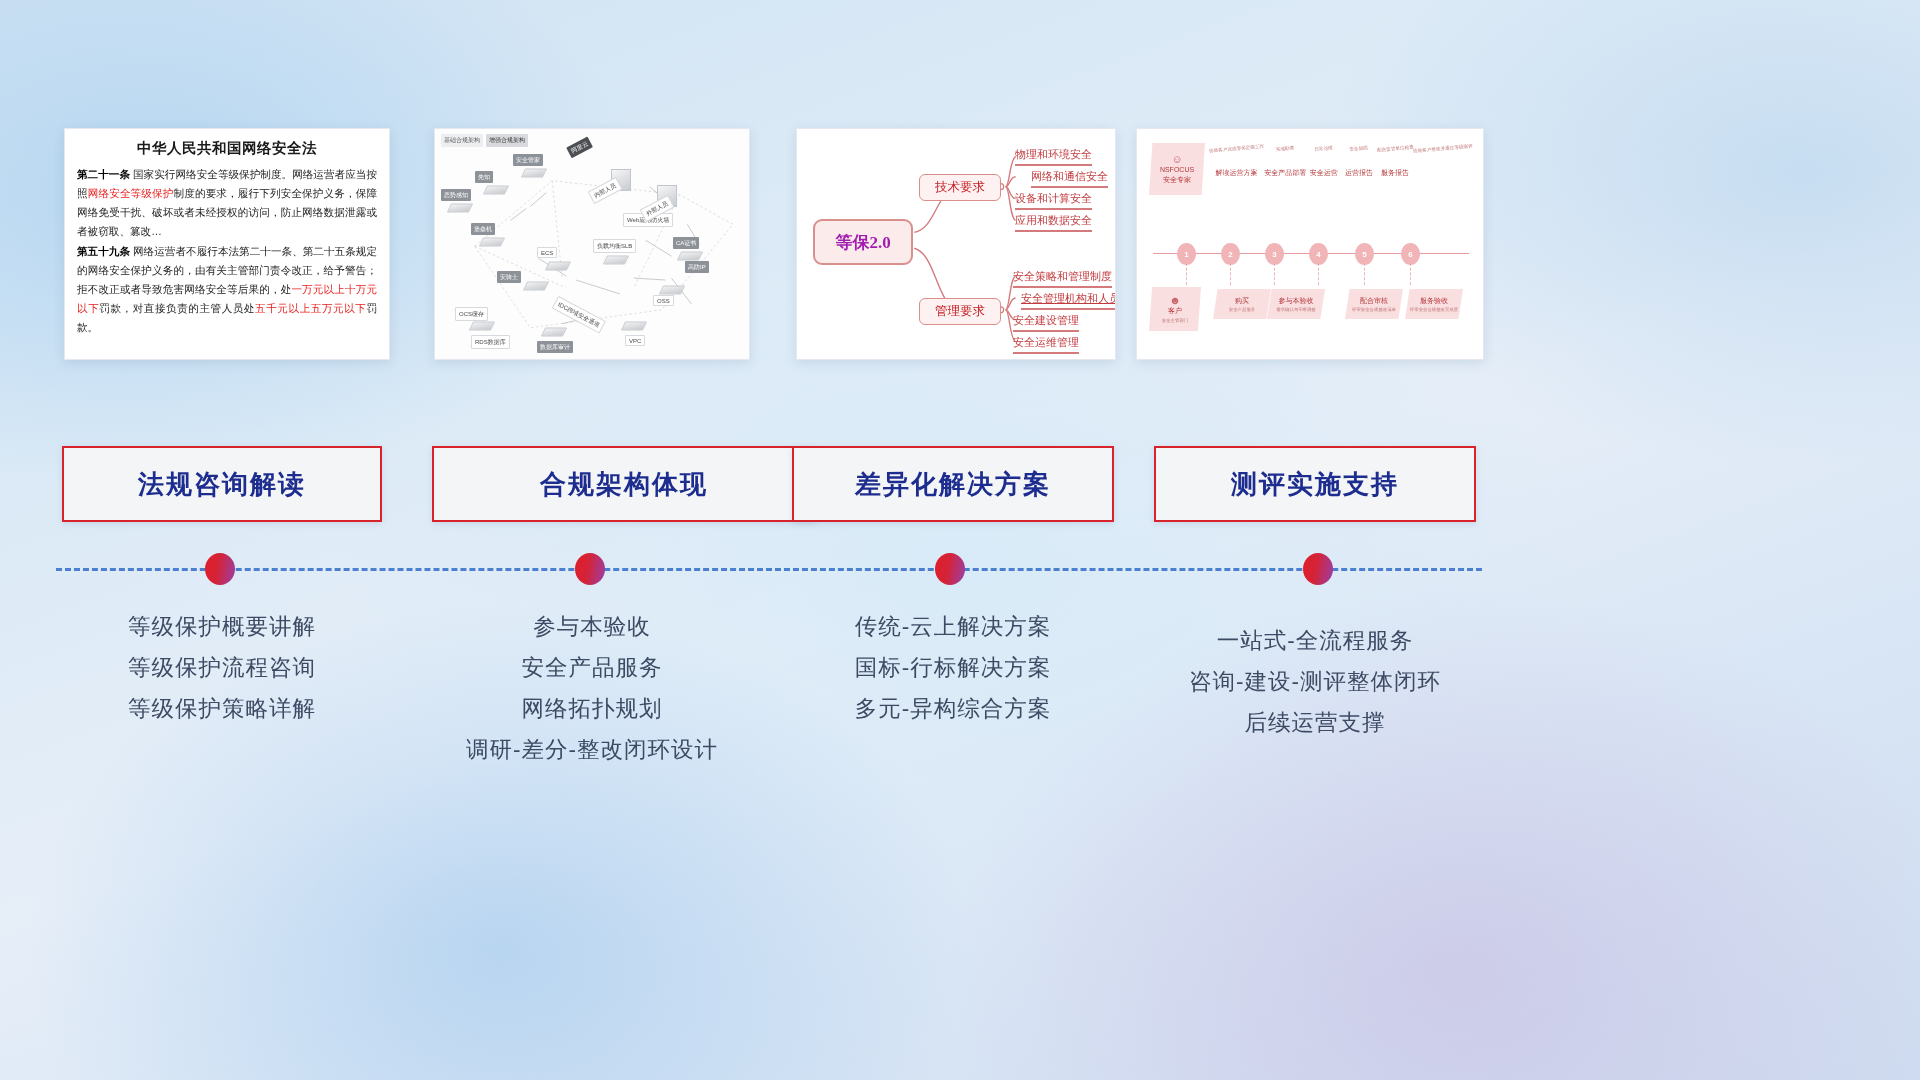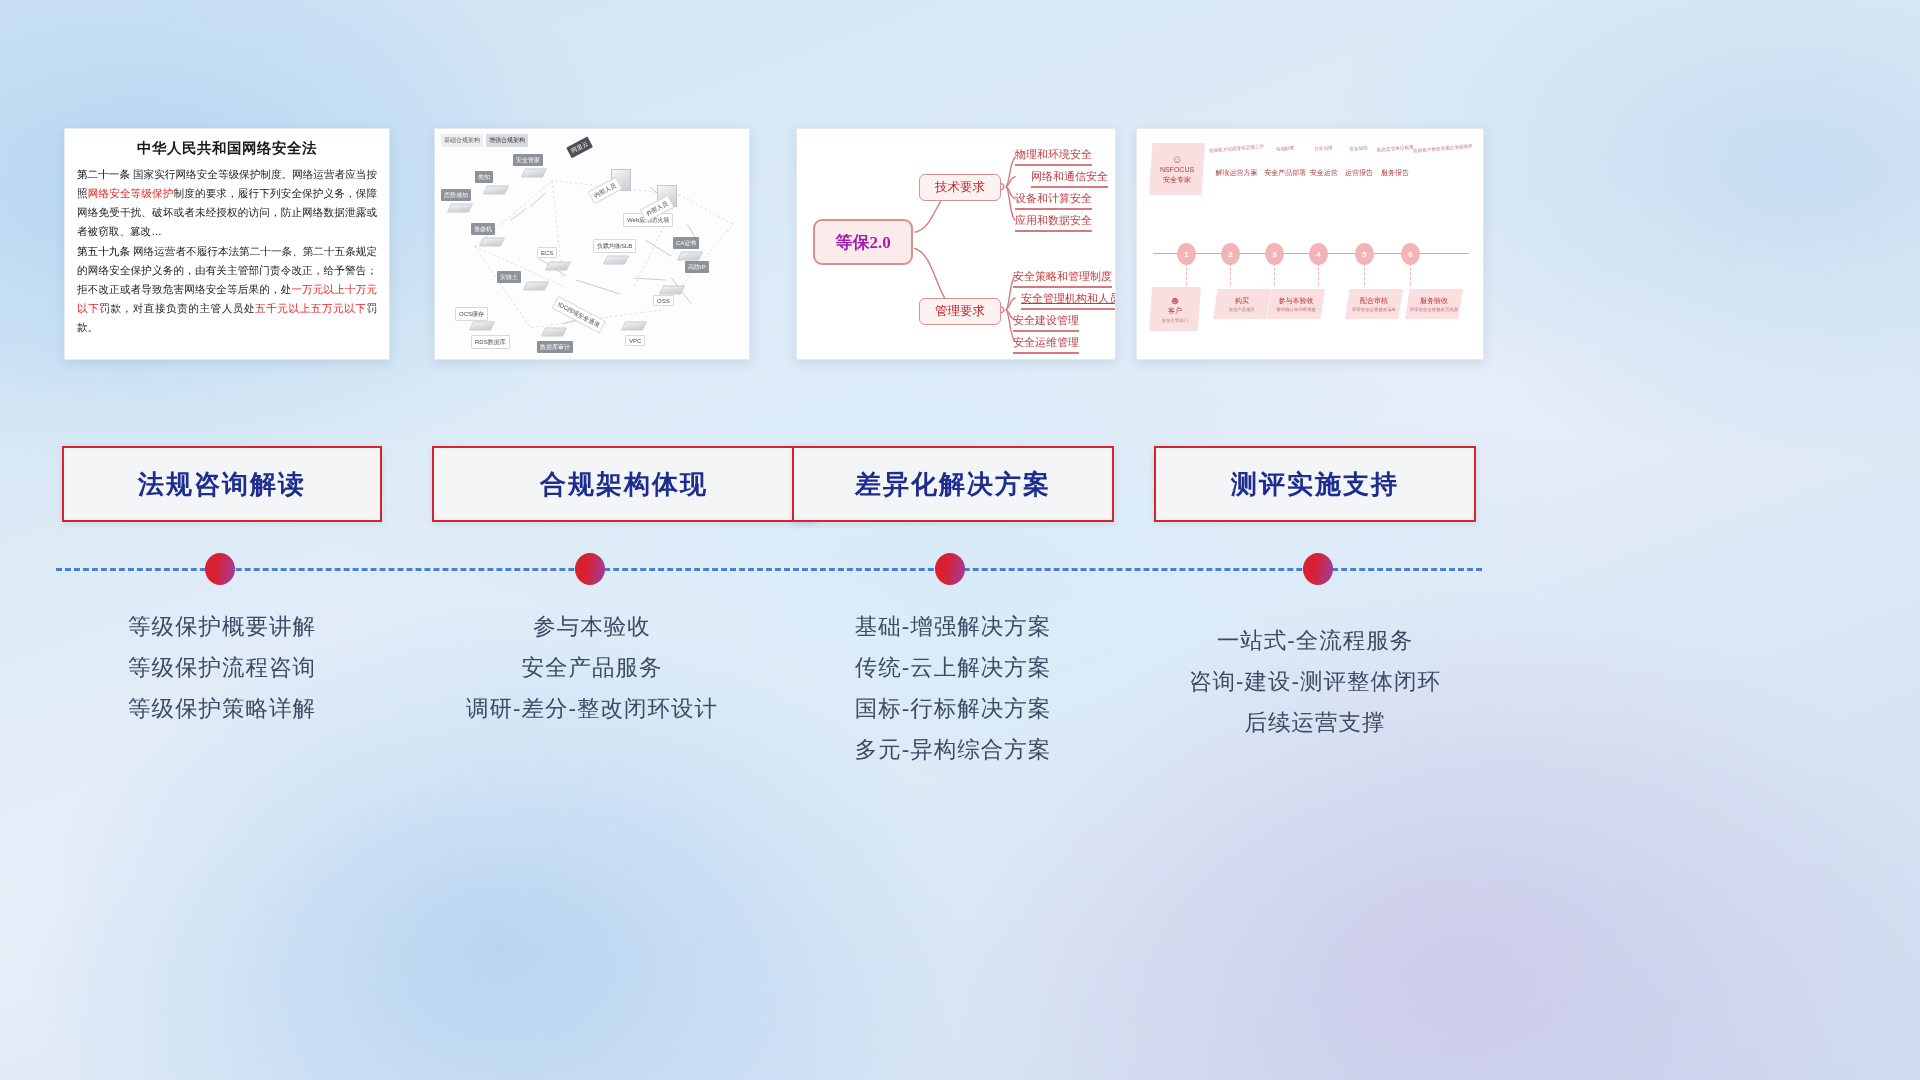--- a/index.html
+++ b/index.html
@@ -46,21 +46,21 @@
     letter-spacing: 0.5px;
     margin-bottom: 7px;
   }
   .law-p {
     font-size: 10.6px;
     line-height: 1.78;
     color: #222;
     text-align: justify;
   }
   .law-p + .law-p { margin-top: 2px; }
-  .law-art { font-weight: normal; color: #000; }
+  .law-art { font-weight: bold; color: #000; }
   .law-red { color: #e8201e; }
 
   
   .arch { position: relative; width: 100%; height: 100%; background: #fdfdfd; }
   .arch-tabs {
     position: absolute; top: 5px; left: 6px;
     display: flex; gap: 3px; z-index: 6;
   }
   .arch-tab {
     font-size: 6px; color: #5a5a5a; padding: 2px 3px;
@@ -450,24 +450,24 @@
 
 <div class="lists">
   <ul class="list-col" id="list-0">
       <li>等级保护概要讲解</li>
       <li>等级保护流程咨询</li>
       <li>等级保护策略详解</li>
     </ul>
   <ul class="list-col" id="list-1">
       <li>参与本验收</li>
       <li>安全产品服务</li>
+      <li>网络拓扑规划</li>
       <li>调研-差分-整改闭环设计</li>
     </ul>
   <ul class="list-col" id="list-2">
-      <li>基础-增强解决方案</li>
       <li>传统-云上解决方案</li>
       <li>国标-行标解决方案</li>
       <li>多元-异构综合方案</li>
     </ul>
   <ul class="list-col" id="list-3">
       <li>一站式-全流程服务</li>
       <li>咨询-建设-测评整体闭环</li>
       <li>后续运营支撑</li>
     </ul>
 </div>

